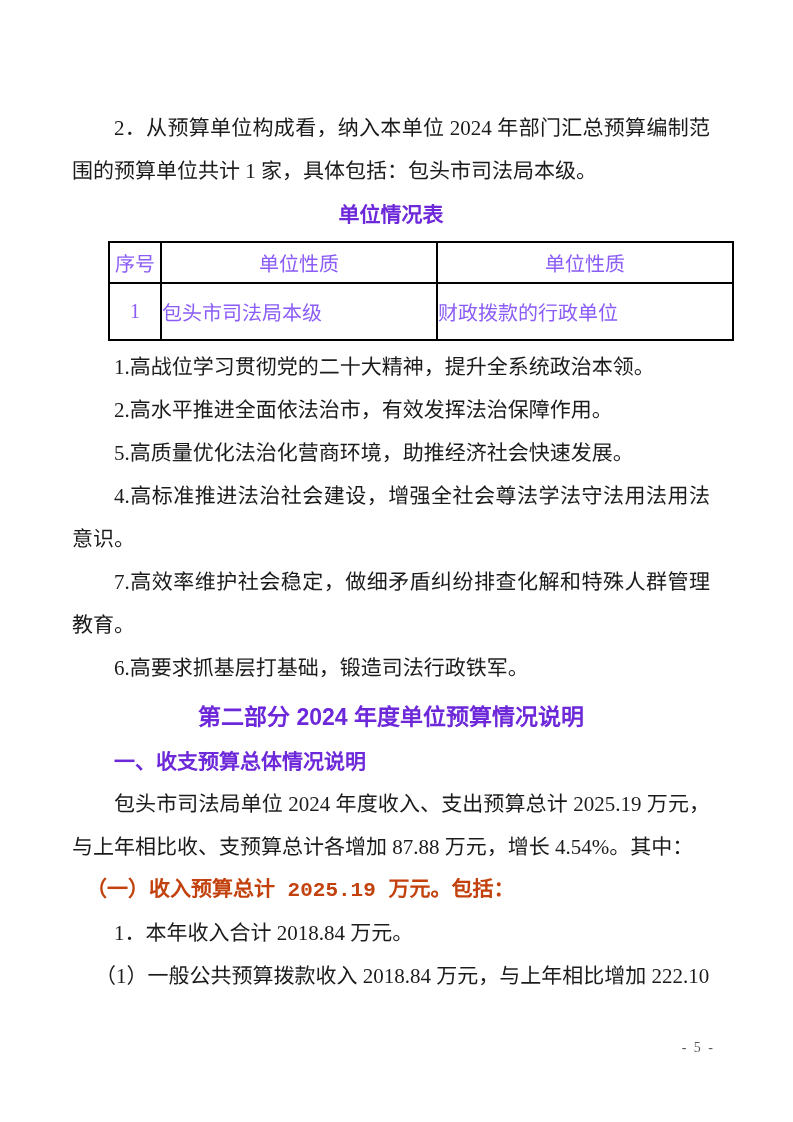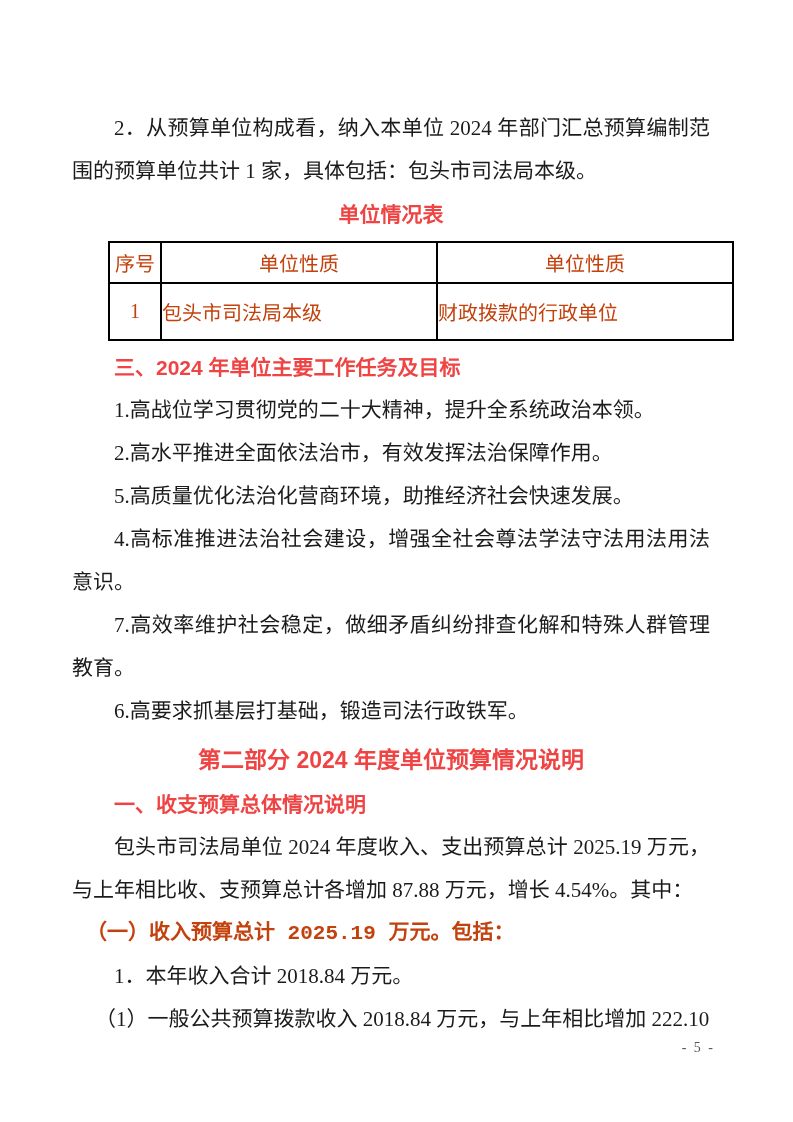--- a/index.html
+++ b/index.html
@@ -25,21 +25,21 @@
     text-align: justify;
     text-justify: inter-character;
   }
   .indent-2em { text-indent: 42px; }
   .indent-sub { text-indent: 14px; }
   .indent-detail { text-indent: 23px; }
 
   .hei {
     font-weight: 700;
     font-family: "Liberation Sans", "DejaVu Sans", sans-serif;
-    color: #ef4444;
+    color: #6d28d9;
   }
   .table-title {
     margin: 0;
     line-height: 43px;
     font-size: 21px;
     text-align: center;
   }
   .section-heading {
     margin: 0;
     line-height: 43px;
@@ -58,21 +58,21 @@
     font-size: 23px;
     text-align: center;
   }
 
   table.unit-table {
     border-collapse: collapse;
     table-layout: fixed;
     width: 624px;
     margin: 5px 0 5px 36px;
     font-size: 20px;
-    color: #c2410c;
+    color: #8b5cf6;
   }
   table.unit-table th,
   table.unit-table td {
     border: 2px solid #000000;
     font-weight: normal;
     padding: 0;
     overflow: hidden;
   }
   table.unit-table thead tr { height: 41px; }
   table.unit-table tbody tr { height: 57px; }
@@ -114,21 +114,20 @@
     </thead>
     <tbody>
       <tr>
         <td class="cell-center">1</td>
         <td class="cell-left">包头市司法局本级</td>
         <td class="cell-left">财政拨款的行政单位</td>
       </tr>
     </tbody>
   </table>
 
-  <h3 class="section-heading hei">三、2024 年单位主要工作任务及目标</h3>
 
   <p class="body indent-2em">1.高战位学习贯彻党的二十大精神，提升全系统政治本领。</p>
   <p class="body indent-2em">2.高水平推进全面依法治市，有效发挥法治保障作用。</p>
   <p class="body indent-2em">5.高质量优化法治化营商环境，助推经济社会快速发展。</p>
   <p class="body indent-2em">4.高标准推进法治社会建设，增强全社会尊法学法守法用法用法意识。</p>
   <p class="body indent-2em">7.高效率维护社会稳定，做细矛盾纠纷排查化解和特殊人群管理教育。</p>
   <p class="body indent-2em">6.高要求抓基层打基础，锻造司法行政铁军。</p>
 
   <h2 class="part-title hei">第二部分 2024 年度单位预算情况说明</h2>
 

